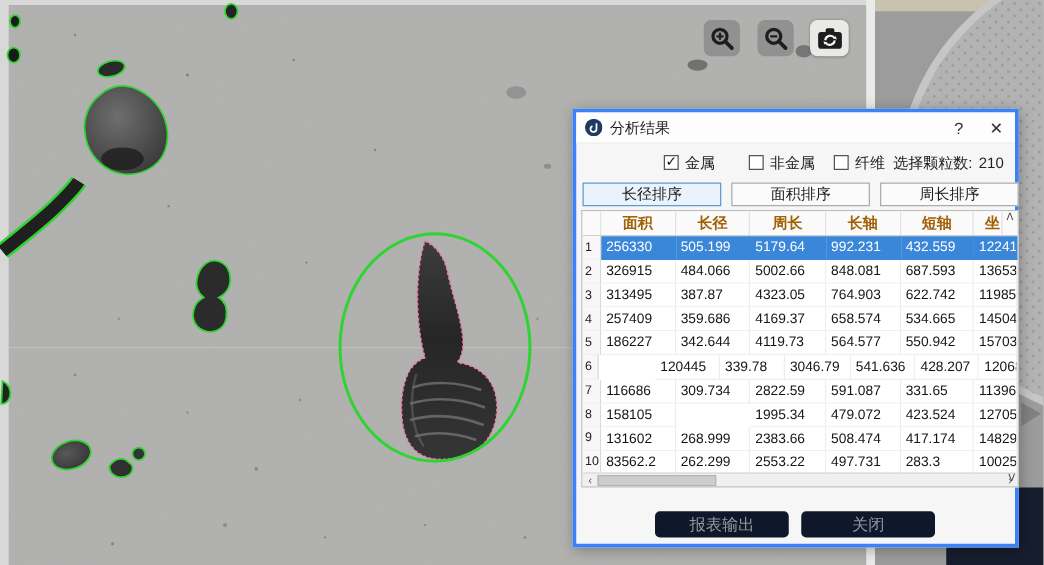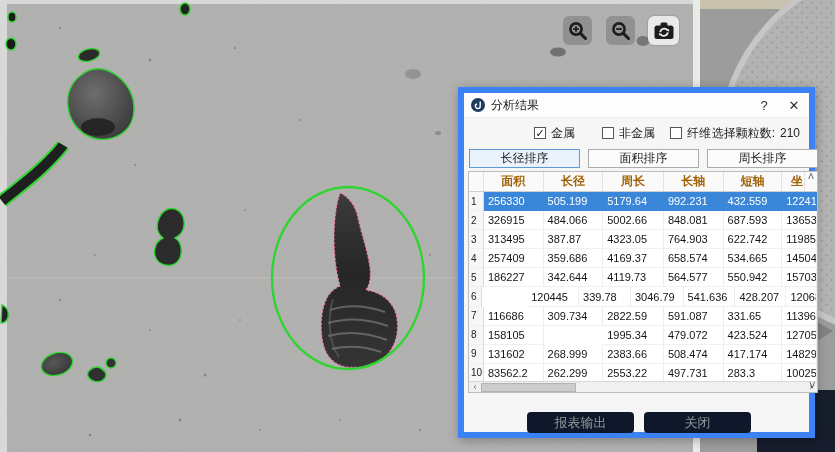--- a/index.html
+++ b/index.html
@@ -5,21 +5,21 @@
   html,body{margin:0;padding:0;background:#c9c9c9;font-family:"Liberation Sans",sans-serif;}
   #stage{position:relative;width:835px;height:452px;overflow:hidden;background:#c9c9c9;}
   #scene{position:absolute;left:0;top:0;z-index:0;}
 
   
   .vbtn{position:absolute;width:29px;height:29px;border-radius:6px;display:flex;align-items:center;justify-content:center;z-index:1;cursor:pointer;}
   .vbtn.translucent{background:rgba(118,118,118,.55);}
   .vbtn.light{background:#e9e9e7;box-shadow:0 0 2px rgba(0,0,0,.35);}
 
   
-  #dialog{position:absolute;left:458px;top:87px;width:357px;height:351px;z-index:2;background:#f6f6f6;border:6px solid #3b82f6;box-sizing:border-box;box-shadow:1px 2px 10px rgba(0,0,0,.30);font-size:12px;color:#222;}
+  #dialog{position:absolute;left:458px;top:87px;width:357px;height:351px;z-index:2;background:#f6f6f6;border:3px solid #3b82f6;box-sizing:border-box;box-shadow:1px 2px 10px rgba(0,0,0,.30);font-size:12px;color:#222;}
   #titlebar{position:absolute;left:0;top:0;right:0;height:25px;background:#fdfdfd;display:flex;align-items:center;padding:0 0 0 7px;box-sizing:border-box;border-bottom:1px solid #ededed;}
   #title-text{margin-left:6px;font-size:12px;color:#1c1c1c;}
   .tb-btn{width:30px;height:25px;display:flex;align-items:center;justify-content:center;color:#333;font-size:13px;cursor:pointer;}
   .tb-spacer{flex:1;}
   #app-logo{width:14px;height:14px;}
 
   .flt{position:absolute;top:30px;height:20px;display:flex;align-items:center;}
   #flt-label{left:24px;color:#222;margin-top:48px;}
   .cbg{display:flex;align-items:center;cursor:pointer;}
   .cbx{width:12px;height:12px;border:1px solid #555;background:#fff;display:inline-flex;align-items:center;justify-content:center;font-size:11px;line-height:11px;color:#111;box-sizing:border-box;margin-right:5px;}

